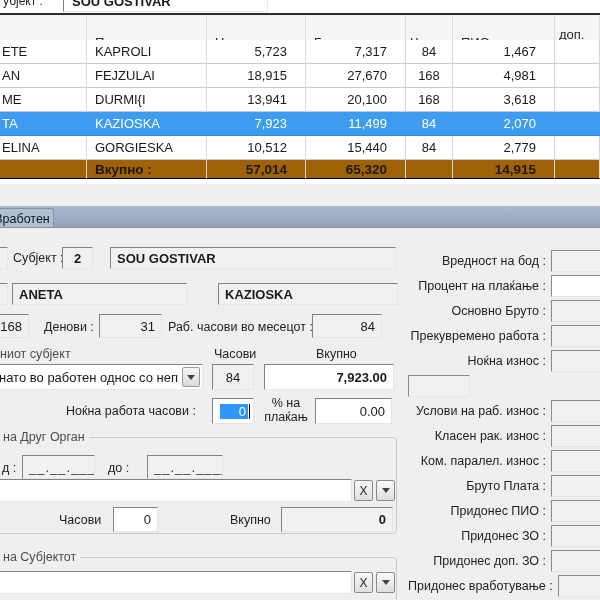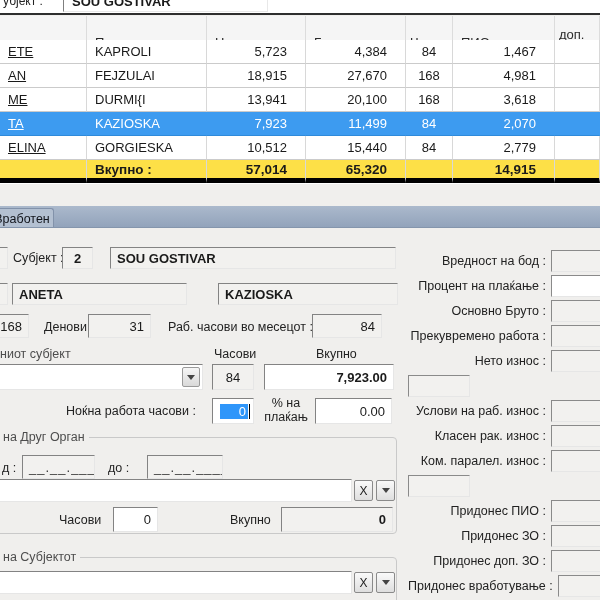--- a/index.html
+++ b/index.html
@@ -18,24 +18,24 @@
   
   .grid{position:absolute;top:16px;left:0;width:600px;display:grid;
     grid-template-columns:87px 120px 99px 100px 47px 102px 45px;
     grid-auto-rows:24px;background:#fff;font-size:13px;}
   .grid .hc{background:#f5f5f5;border-right:1px solid #dcdcdc;border-bottom:1px solid #cfcfcf;
     display:flex;align-items:center;padding:0 4px 0 8px;color:#2b2b2b;height:52px;line-height:15px;}
   .grid .c{border-right:1px solid #d8d8d8;border-bottom:1px solid #cbcbcb;
     display:flex;align-items:center;padding:0 2px;background:#fff;white-space:nowrap;overflow:hidden;}
   .grid .c.num{justify-content:flex-end;padding-right:18px;}
   .grid .c.ctr{justify-content:center;}
-  .grid .c.namecell{padding-left:8px;text-decoration:underline;}
+  .grid .c.namecell{padding-left:2px;}
   .grid .c.surcell{padding-left:8px;}
   .row-sel .c{background:#3d9bf0;color:#fff;border-right-color:#3d9bf0;border-bottom-color:#2f8ada;}
-  .trow .c{background:#fde047;font-weight:bold;font-size:13.5px;height:18px;border-bottom:5px solid #000000;}
+  .trow .c{background:#a16207;font-weight:bold;font-size:13.5px;height:18px;border-bottom:1px solid #000000;}
   
   .tabstrip{position:absolute;top:206px;left:0;width:600px;height:21px;
     background:linear-gradient(#abb9cc,#92a3bb);border-bottom:1px solid #8495ac;}
   .tab{position:absolute;left:-10px;top:2px;height:19px;width:64px;
     background:#b3c0d1;border:1px solid #8292aa;border-bottom:none;border-radius:3px 3px 0 0;
     font-size:12.5px;color:#11141b;text-align:center;padding-top:3px;box-sizing:border-box;}
   
   .lbl{position:absolute;font-size:12.5px;color:#222;white-space:nowrap;}
   .box{position:absolute;box-sizing:border-box;border:1px solid;
     border-color:#838383 #e6e6e6 #e6e6e6 #838383;background:#f2f1ef;
@@ -80,21 +80,21 @@
     <div class="hc">Нето</div>
     <div class="hc">Бруто</div>
     <div class="hc" style="padding-left:4px">Часов</div>
     <div class="hc">ПИО</div>
     <div class="hc" style="padding-left:4px">доп. ПИО</div>
 
     <div style="display:contents" class="trowx">
       <div class="c namecell">ETE</div>
       <div class="c surcell">KAPROLI</div>
       <div class="c num">5,723</div>
-      <div class="c num">4,384</div>
+      <div class="c num">7,317</div>
       <div class="c ctr">84</div>
       <div class="c num">1,467</div>
       <div class="c"></div>
     </div>
     <div style="display:contents">
       <div class="c namecell">AN</div>
       <div class="c surcell">FEJZULAI</div>
       <div class="c num">18,915</div>
       <div class="c num">27,670</div>
       <div class="c ctr">168</div>
@@ -147,29 +147,30 @@
   <span class="lbl" style="left:13px;top:251px;">Субјект :</span>
   <div class="box b" style="left:62px;top:247px;width:31px;height:22px;justify-content:center;">2</div>
   <div class="box b" style="left:110px;top:247px;width:286px;height:22px;">SOU GOSTIVAR</div>
 
   <div class="box" style="left:-12px;top:283px;width:20px;height:22px;"></div>
   <div class="box b" style="left:12px;top:283px;width:175px;height:22px;">ANETA</div>
   <div class="box b" style="left:218px;top:283px;width:180px;height:22px;">KAZIOSKA</div>
 
   <div class="box num" style="left:-8px;top:314px;width:37px;height:24px;">168</div>
   <span class="lbl" style="left:44px;top:320px;">Денови :</span>
-  <div class="box num" style="left:88px;top:314px;width:63px;height:24px;">31</div>
+  <div class="box num" style="left:99px;top:314px;width:63px;height:24px;">31</div>
   <span class="lbl" style="left:168px;top:320px;">Раб. часови во месецот :</span>
   <div class="box num" style="left:312px;top:314px;width:70px;height:24px;">84</div>
 
   <span class="lbl" style="left:0px;top:347px;color:#4d4d4d;">ниот субјект</span>
   <span class="lbl" style="left:214px;top:347px;">Часови</span>
   <span class="lbl" style="left:316px;top:347px;">Вкупно</span>
 
   <div class="box white" style="left:-8px;top:364px;width:211px;height:26px;padding-right:22px;">
+    <span>нато во работен однос со неп</span>
     <div class="ddbtn">
         <div class="arrow"></div>
       </div>
   </div>
   <div class="box ctr" style="left:212px;top:364px;width:42px;height:26px;justify-content:center;">84</div>
   <div class="box white num b" style="left:264px;top:364px;width:130px;height:26px;">7,923.00</div>
 
   <span class="lbl" style="left:66px;top:404px;">Ноќна работа часови :</span>
   <div class="box white" style="left:212px;top:398px;width:42px;height:26px;padding:0 3px;justify-content:flex-end;">
     <span class="nightsel" style="min-width:24px;text-align:right;">0</span>
@@ -219,39 +220,40 @@
     </div>
     <div class="rrow">
       <div class="rlbl">Основно Бруто :</div>
       <div class="rfield"></div>
     </div>
     <div class="rrow">
       <div class="rlbl">Прекувремено работа :</div>
       <div class="rfield"></div>
     </div>
     <div class="rrow">
-      <div class="rlbl">Нето износ :</div>
+      <div class="rlbl">Ноќна износ :</div>
       <div class="rfield"></div>
     </div>
     <div class="rrow">
       <div class="rfield"></div>
     </div>
     <div class="rrow">
       <div class="rlbl">Услови на раб. износ :</div>
       <div class="rfield"></div>
     </div>
     <div class="rrow">
       <div class="rlbl">Класен рак. износ :</div>
       <div class="rfield"></div>
     </div>
     <div class="rrow">
       <div class="rlbl">Ком. паралел. износ :</div>
       <div class="rfield"></div>
     </div>
     <div class="rrow">
+      <div class="rlbl">Бруто Плата :</div>
       <div class="rfield"></div>
     </div>
     <div class="rrow">
       <div class="rlbl">Придонес ПИО :</div>
       <div class="rfield"></div>
     </div>
     <div class="rrow">
       <div class="rlbl">Придонес ЗО :</div>
       <div class="rfield"></div>
     </div>

